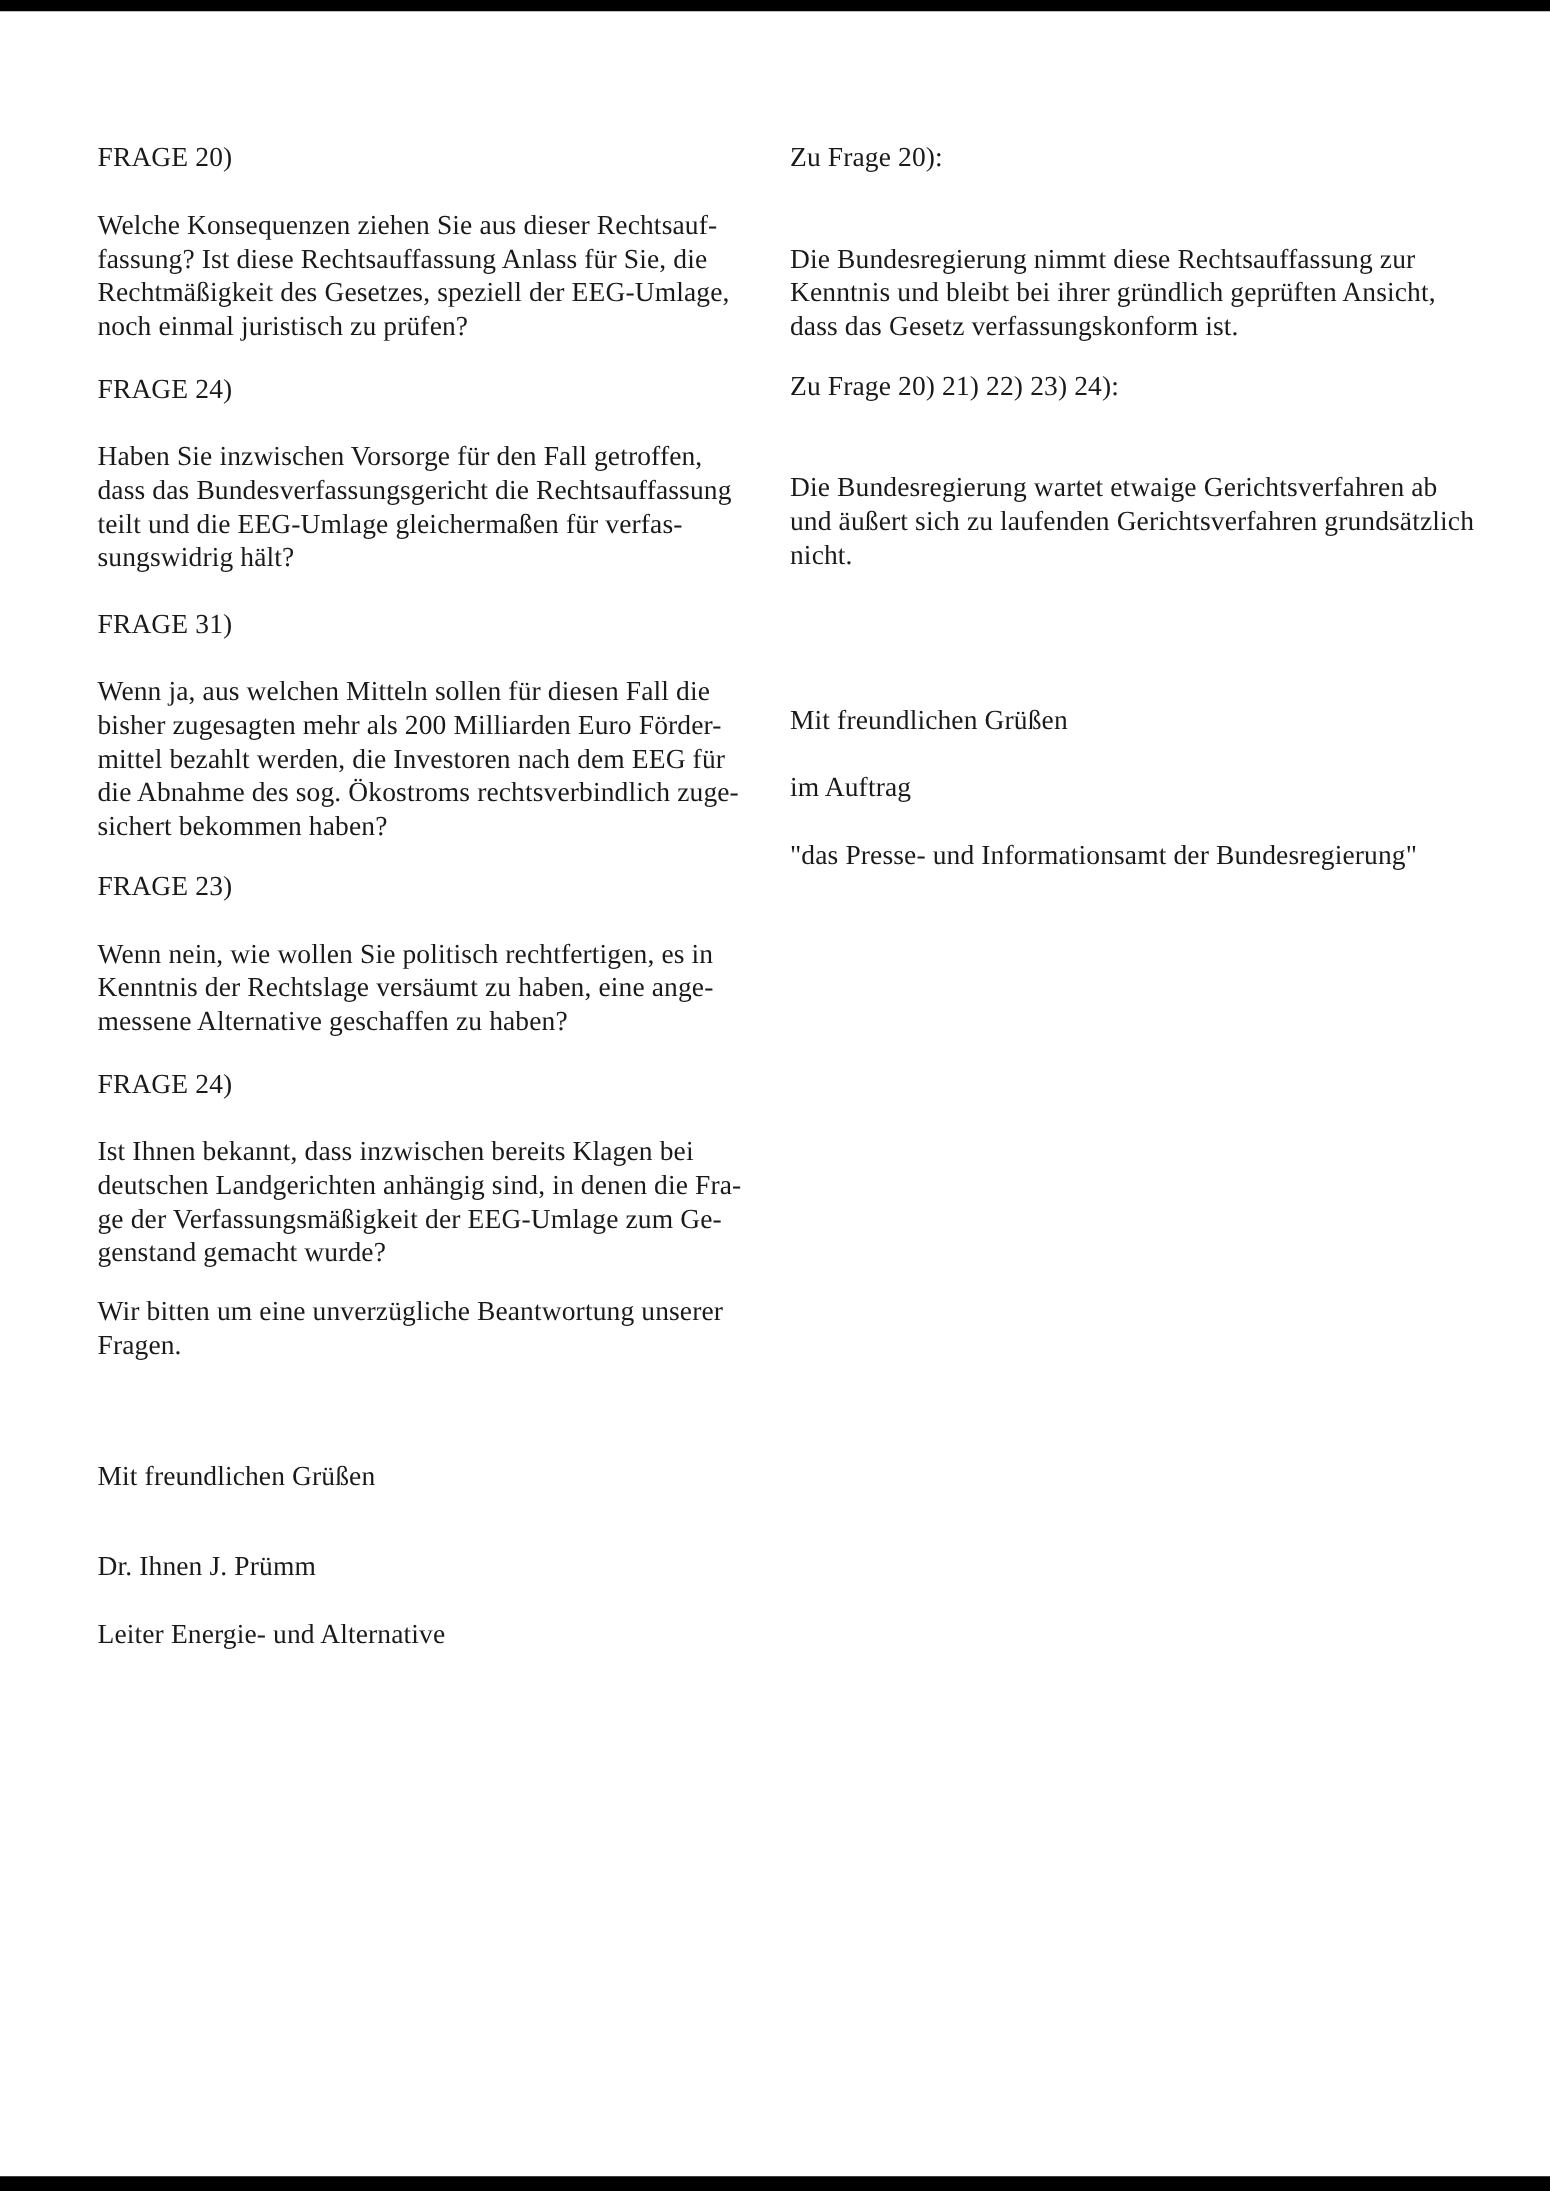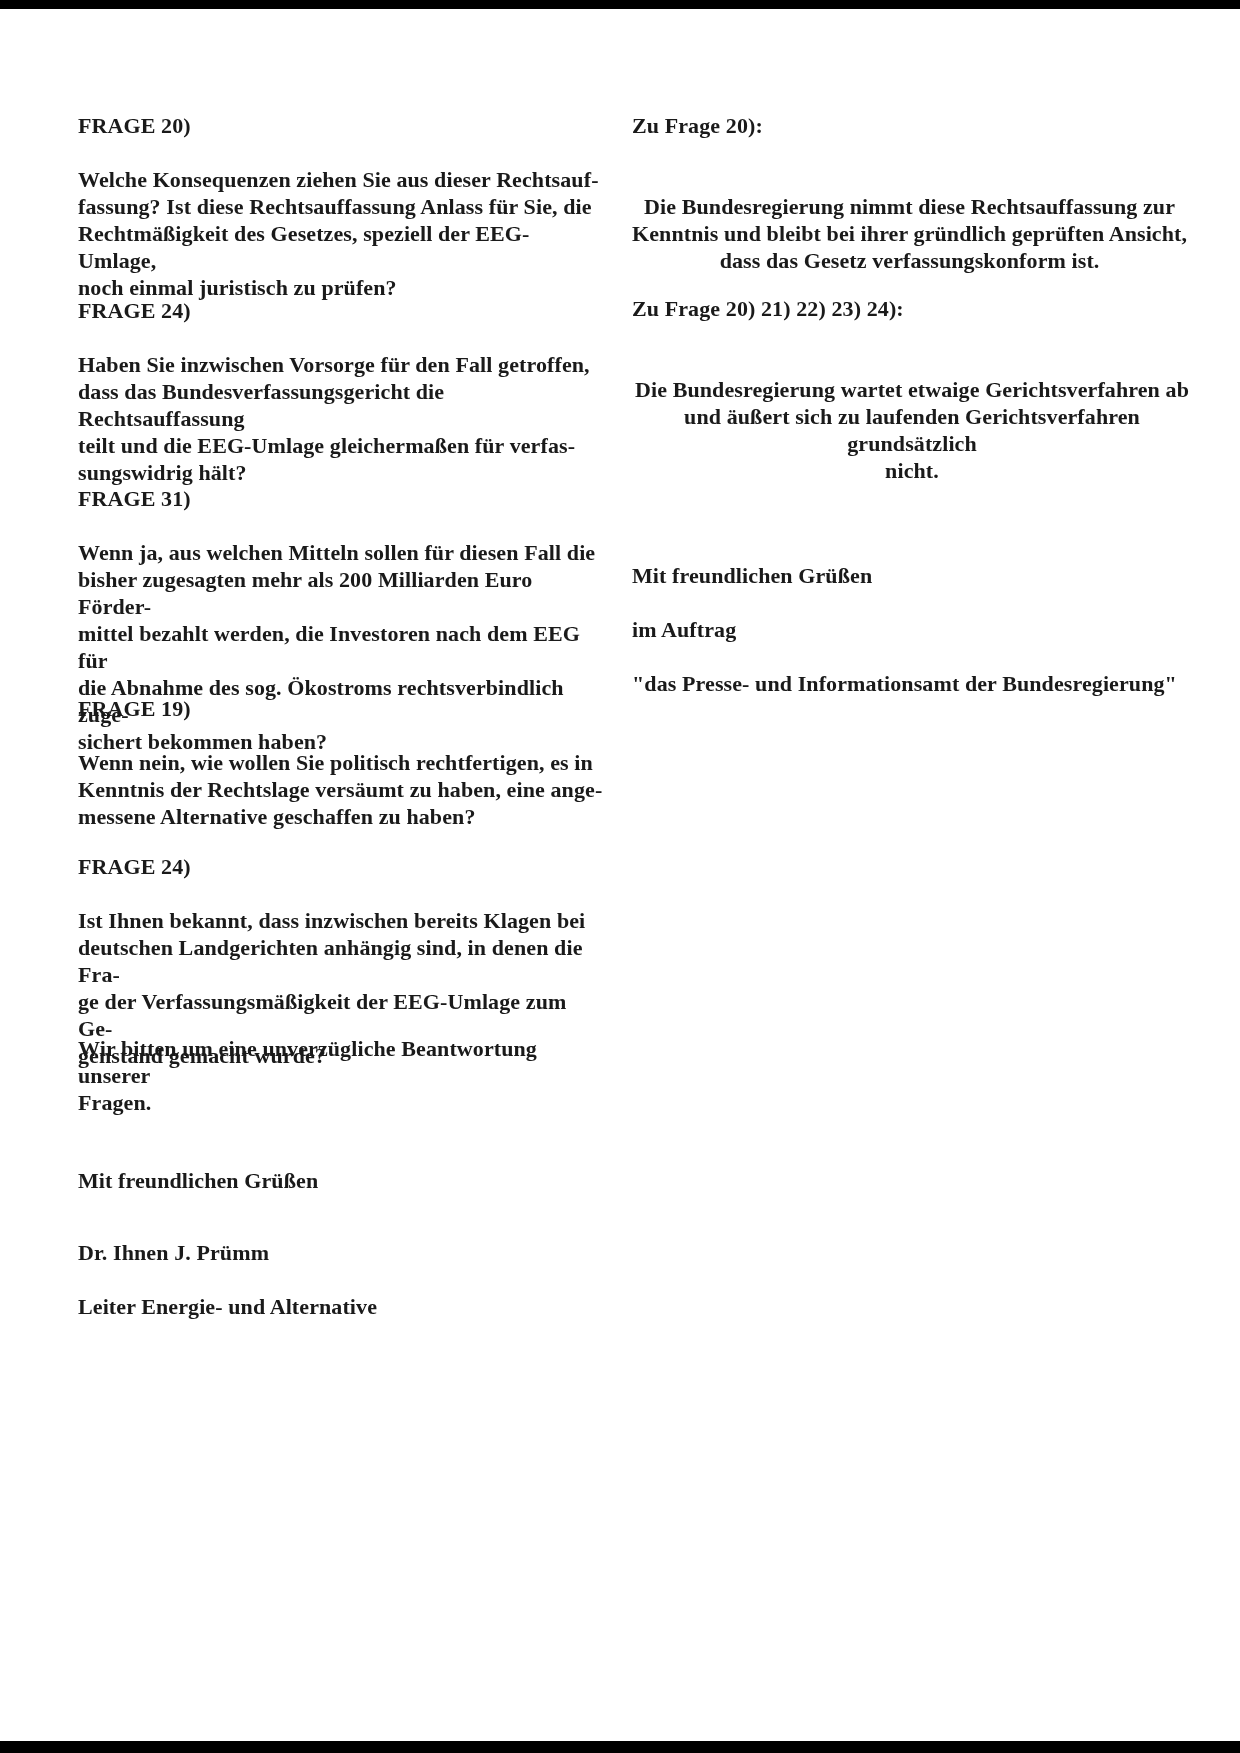--- a/index.html
+++ b/index.html
@@ -8,21 +8,20 @@
     background: #ffffff;
   }
   .page {
     position: relative;
     width: 1240px;
     height: 1753px;
     background: #ffffff;
     font-family: "Liberation Serif", serif;
     color: #1a1a1a;
     overflow: hidden;
-    font-weight: bold;
   }
   .scan-bar {
     position: absolute;
     left: 0;
     width: 100%;
     background: #000000;
   }
   .scan-bar.top { top: 0; height: 9px; }
   .scan-bar.bottom { bottom: 0; height: 12px; }
 
@@ -37,21 +36,21 @@
   .block {
     position: absolute;
     left: 0;
     font-size: 22px;
     line-height: 27px;
     white-space: pre-line;
     letter-spacing: 0.1px;
   }
   .block .heading { white-space: pre-line; }
   .block .body    { white-space: pre-line; }
-  .gap-after-heading .body { margin-top: 27px; text-align: center; }
+  .gap-after-heading .body { margin-top: 27px; }
 </style>
 </head>
 <body>
 
 <div class="page">
 
   <div class="scan-bar top"></div>
   <div class="scan-bar bottom"></div>
 
   <section class="col col-left">
@@ -75,21 +74,21 @@
     <div class="block" style="top:458px">
       <div class="heading">FRAGE 31)</div>
       <div class="body">Wenn ja, aus welchen Mitteln sollen für diesen Fall die
 bisher zugesagten mehr als 200 Milliarden Euro Förder-
 mittel bezahlt werden, die Investoren nach dem EEG für
 die Abnahme des sog. Ökostroms rechtsverbindlich zuge-
 sichert bekommen haben?</div>
     </div>
 
     <div class="block" style="top:668px">
-      <div class="heading">FRAGE 19)</div>
+      <div class="heading">FRAGE 23)</div>
       <div class="body">Wenn nein, wie wollen Sie politisch rechtfertigen, es in
 Kenntnis der Rechtslage versäumt zu haben, eine ange-
 messene Alternative geschaffen zu haben?</div>
     </div>
 
     <div class="block" style="top:826px">
       <div class="heading">FRAGE 24)</div>
       <div class="body">Ist Ihnen bekannt, dass inzwischen bereits Klagen bei
 deutschen Landgerichten anhängig sind, in denen die Fra-
 ge der Verfassungsmäßigkeit der EEG-Umlage zum Ge-

